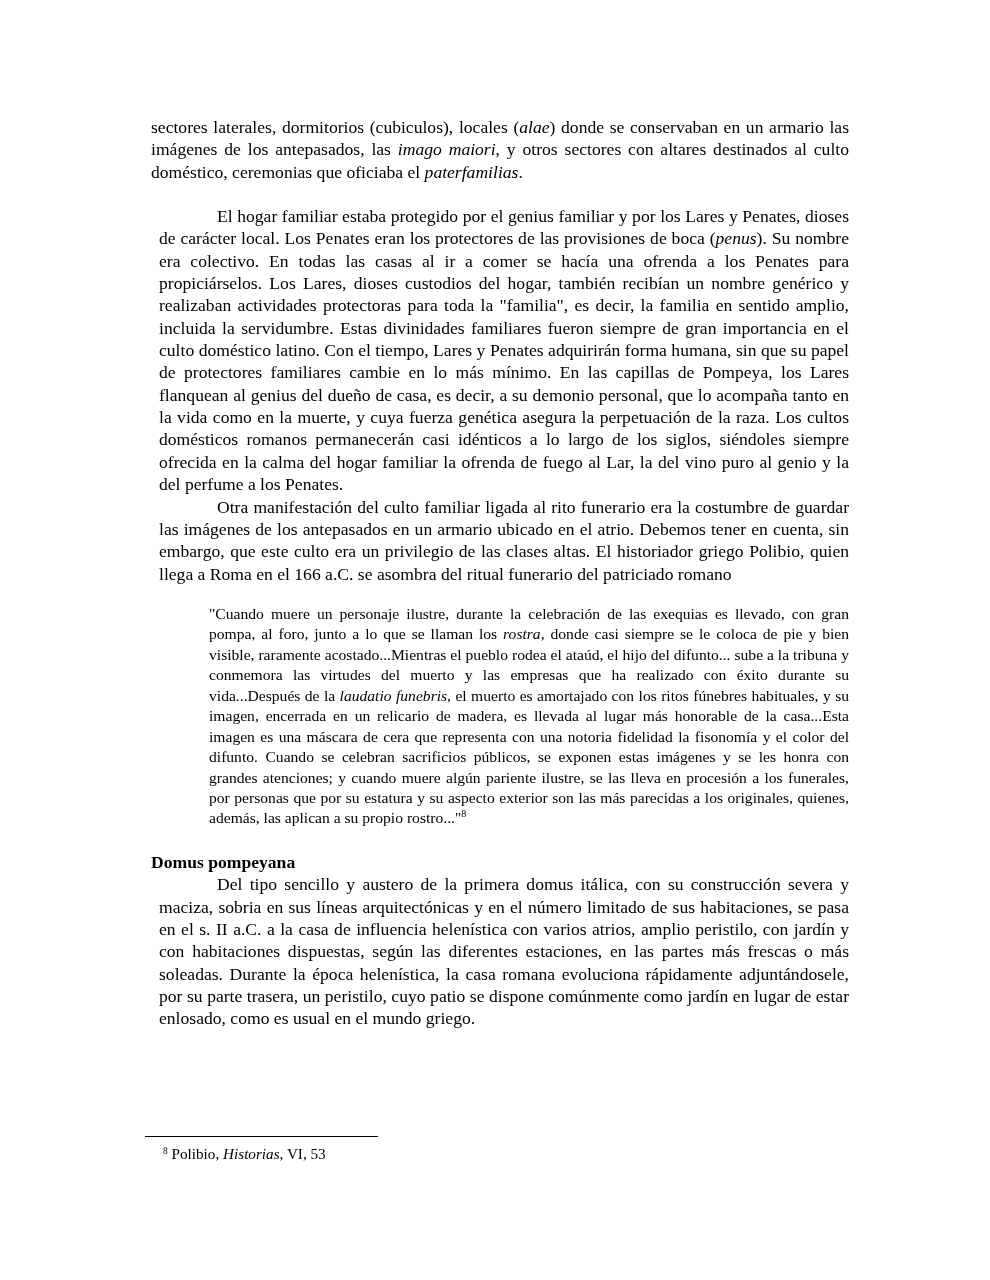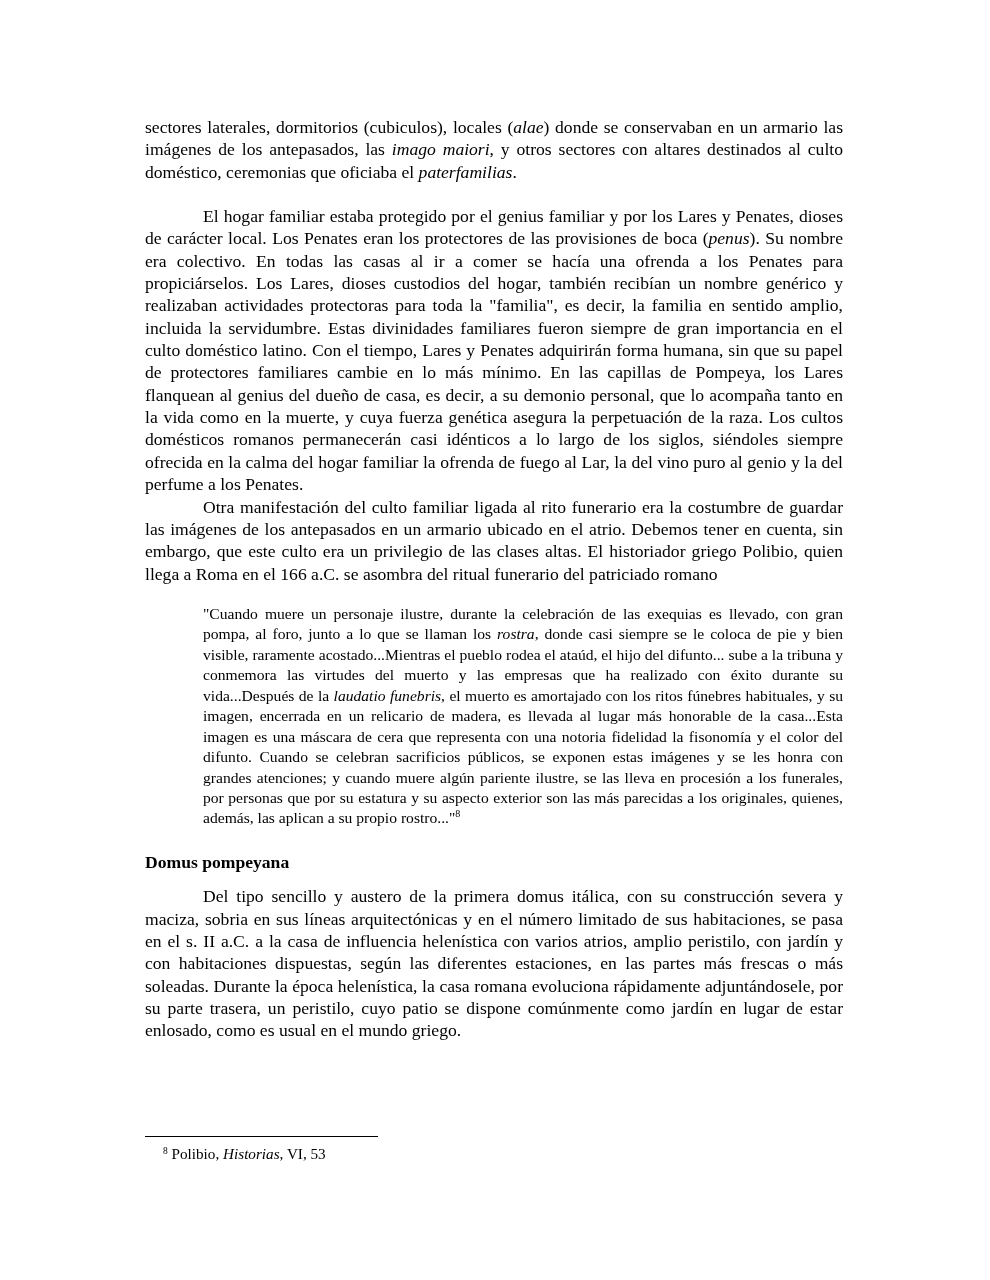--- a/index.html
+++ b/index.html
@@ -10,43 +10,43 @@
   body {
     width: 990px;
     height: 1280px;
     position: relative;
     overflow: hidden;
     font-family: "Liberation Serif", "DejaVu Serif", serif;
     color: #000000;
   }
   .page {
     position: absolute;
-    left: 145px;
+    left: 151px;
     top: 116px;
     width: 698px;
   }
   .p {
     font-size: 17.6px;
     line-height: 22.35px;
     text-align: justify;
     margin: 0;
   }
-  .indent { text-indent: 58px; }
+  .indent { text-indent: 58px; margin-left: 8px; }
   .gap { height: 22px; }
   .quote {
     margin: 19px 0 0 58px;
     font-size: 15.6px;
     line-height: 20.45px;
     text-align: justify;
   }
   .heading {
     font-weight: bold;
     font-size: 17.6px;
     line-height: 22.35px;
-    margin: 22px 0 12px 0;
+    margin: 22px 0 0 0;
   }
   sup {
     font-size: 10px;
     line-height: 0;
     vertical-align: 6px;
   }
   .fn-rule {
     position: absolute;
     left: 145px;
     top: 1136px;

